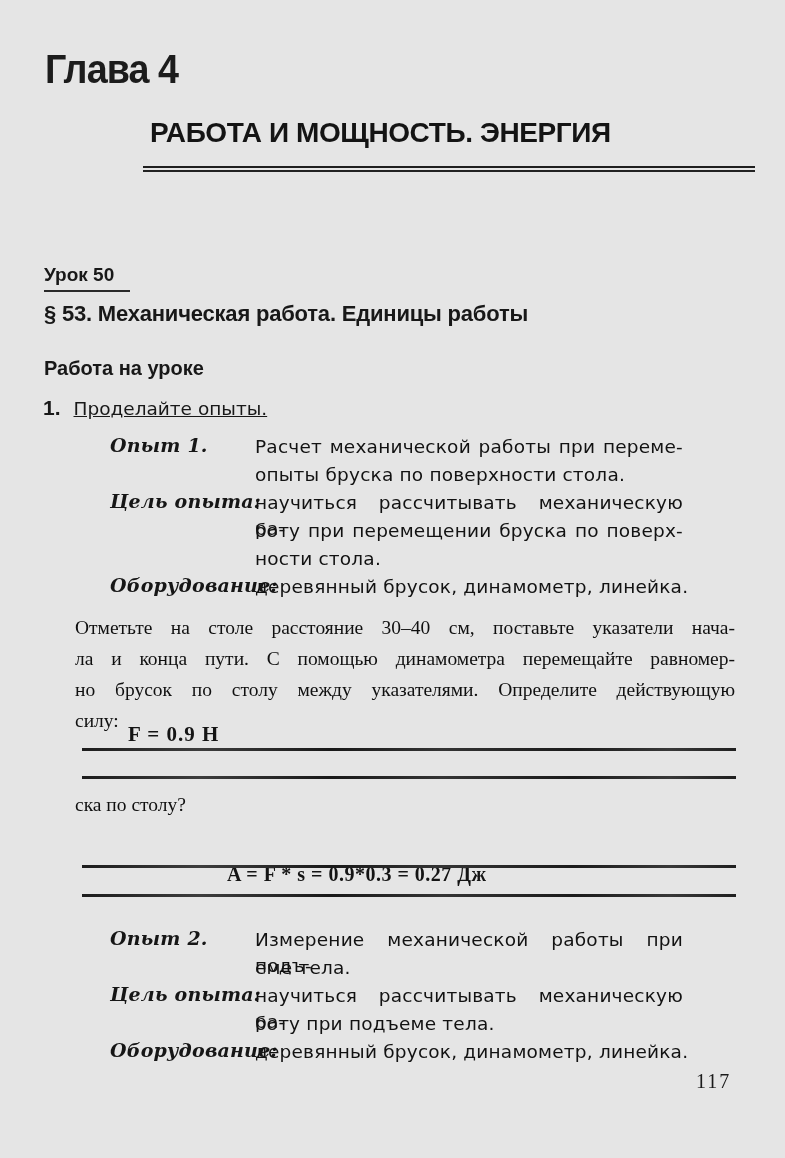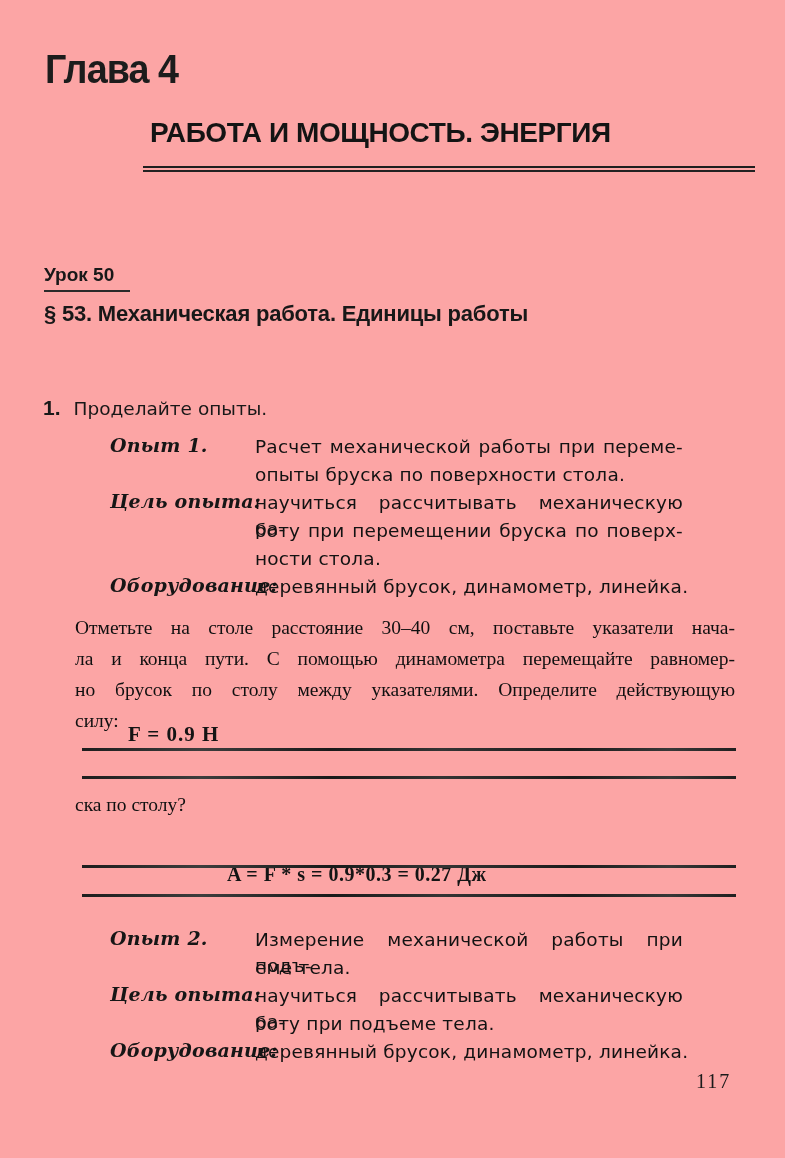--- a/index.html
+++ b/index.html
@@ -1,21 +1,21 @@
 <!DOCTYPE html>
 <html><head>
 <meta charset="utf-8">
 <style>
   * { box-sizing: border-box; margin: 0; padding: 0; }
   html, body { width: 785px; height: 1158px; }
   body { background: #ffffff; }
   .page {
     position: relative;
     width: 785px; height: 1158px;
-    background: #fca5a5;
+    background: #e5e5e5;
     color: #181818;
     overflow: hidden;
   }
   .sansH { font-family: "Liberation Sans", sans-serif; font-weight: 700; }
   .sans  { font-family: "DejaVu Sans", sans-serif; }
   .serif { font-family: "Liberation Serif", serif; }
   .script { font-family: "DejaVu Serif", serif; font-style: italic; font-weight: 700; }
 
   .chapter {
     position: absolute; top: 46px; left: 45px;
@@ -43,21 +43,21 @@
   .section {
     position: absolute; top: 301px; left: 44px;
     font-size: 22px; letter-spacing: -0.2px;
   }
   .subsection {
     position: absolute; top: 357px; left: 44px;
     font-size: 20px;
   }
   .task { position: absolute; top: 396px; left: 43px; }
   .task-num { font-family: "Liberation Sans", sans-serif; font-weight: 700; font-size: 21px; }
-  .task-text { font-family: "DejaVu Sans", sans-serif; font-size: 18.5px; margin-left: 13px; }
+  .task-text { font-family: "DejaVu Sans", sans-serif; font-size: 18.5px; margin-left: 13px; text-decoration: underline; }
 
   .exp {
     position: absolute; left: 110px;
     display: grid;
     grid-template-columns: 145px 428px;
     grid-auto-rows: 28px;
   }
   .exp1 { top: 434px; }
   .exp2 { top: 927px; }
   .xlabel {
@@ -112,20 +112,21 @@
 
 <div class="page">
 
   <div class="chapter sansH">Глава 4</div>
 
   <div class="title sansH">РАБОТА И МОЩНОСТЬ. ЭНЕРГИЯ</div>
   <div class="double-rule"></div>
 
   <div class="lesson sansH">Урок 50</div>
   <div class="section sansH">§ 53. Механическая работа. Единицы работы</div>
+  <div class="subsection sansH">Работа на уроке</div>
 
   <div class="task">
     <span class="task-num">1.</span><span class="task-text">Проделайте опыты.</span>
   </div>
 
   <section class="exp exp1">
     <div class="xlabel script gr1">Опыт 1.</div>
     <div class="xline sans gr1 fill">Расчет механической работы при переме-</div>
     <div class="xline sans gr2">опыты бруска по поверхности стола.</div>
     <div class="xlabel script gr3">Цель опыта:</div>

